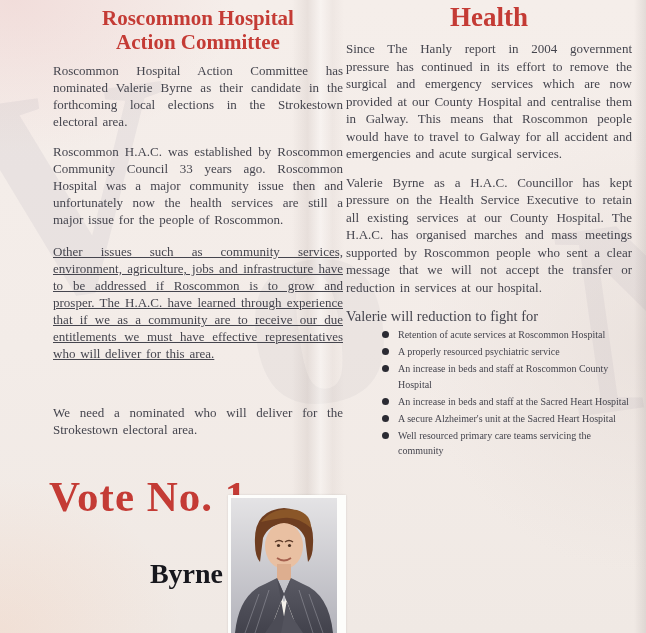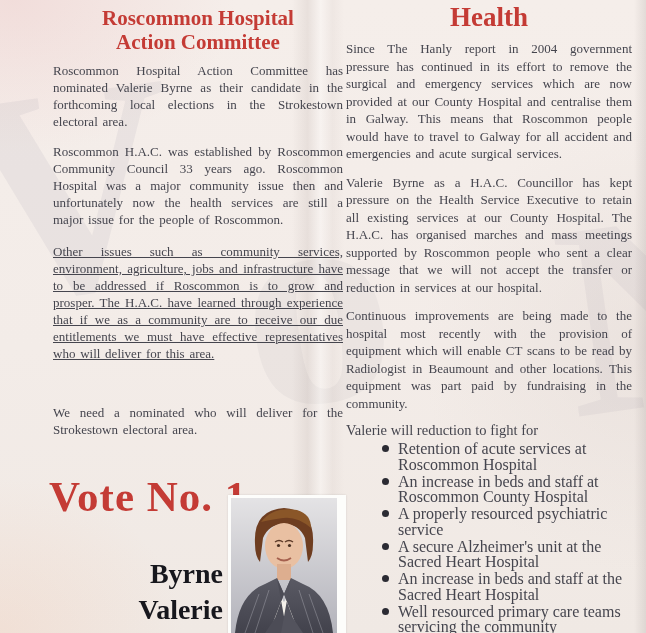--- a/index.html
+++ b/index.html
@@ -102,21 +102,21 @@
   .list-intro{
     margin:0 0 2px;
     font-size:14.5px;line-height:18px;text-align:left;
   }
   .bullet-list{
     margin:0;padding:0 0 0 36px;list-style:none;
   }
   .bullet-list li{
     display:flex;align-items:flex-start;
     margin:0 0 1.5px;
-    font-size:16px;line-height:15.5px;
+    font-size:10px;line-height:15.5px;
   }
   .dot{
     flex:0 0 auto;width:7px;height:7px;border-radius:50%;
     background:#2b2b33;margin:4px 9px 0 0;
   }
 </style>
 </head>
 <body>
 
 <div class="page">
@@ -136,21 +136,20 @@
 
     <p class="body-par par-1">Roscommon Hospital Action Committee has nominated Valerie Byrne as their candidate in the forthcoming local elections in the Strokestown electoral area.</p>
     <p class="body-par par-2">Roscommon H.A.C. was established by Roscommon Community Council 33 years ago. Roscommon Hospital was a major community issue then and unfortunately now the health services are still a major issue for the people of Roscommon.</p>
     <p class="body-par par-3">Other issues such as community services, environment, agriculture, jobs and infrastructure have to be addressed if Roscommon is to grow and prosper. The H.A.C. have learned through experience that if we as a community are to receive our due entitlements we must have effective representatives who will deliver for this area.</p>
     <p class="body-par par-4">We need a nominated who will deliver for the Strokestown electoral area.</p>
 
     <div class="vote-label">Vote No. 1</div>
 
     <div class="candidate-names">
       <span>Byrne</span><br>
-      <span>Valerie</span>
     </div>
 
     <div class="photo-frame">
       <svg width="106" height="135" viewBox="0 0 106 135" xmlns="http://www.w3.org/2000/svg">
         <defs>
           <linearGradient id="bgGrad" x1="0" y1="0" x2="0" y2="1">
             <stop offset="0" stop-color="#e4e3e5"></stop>
             <stop offset="1" stop-color="#b3b3bb"></stop>
           </linearGradient>
           <linearGradient id="jacketGrad" x1="0" y1="0" x2="0" y2="1">
@@ -187,44 +186,43 @@
         </g>
       </svg>
     </div>
   </div>
 
   <div class="right-panel">
     <h2 class="right-title">Health</h2>
 
     <p class="body-par par-1">Since The Hanly report in 2004 government pressure has continued in its effort to remove the surgical and emergency services which are now provided at our County Hospital and centralise them in Galway. This means that Roscommon people would have to travel to Galway for all accident and emergencies and acute surgical services.</p>
     <p class="body-par par-2">Valerie Byrne as a H.A.C. Councillor has kept pressure on the Health Service Executive to retain all existing services at our County Hospital. The H.A.C. has organised marches and mass meetings supported by Roscommon people who sent a clear message that we will not accept the transfer or reduction in services at our hospital.</p>
-    <p class="body-par par-3">Continuous improvements are being made to the hospital most recently with the provision of equipment which will enable CT scans to be read by Radiologist in Beaumount and other locations. This equipment was part paid by fundraising in the community.</p>
 
     <p class="list-intro">Valerie will reduction to fight for</p>
 
     <ul class="bullet-list">
       <li>
         <span class="dot"></span>
         <span>Retention of acute services at Roscommon Hospital</span>
       </li>
       <li>
         <span class="dot"></span>
+        <span>A properly resourced psychiatric service</span>
+      </li>
+      <li>
+        <span class="dot"></span>
         <span>An increase in beds and staff at Roscommon County Hospital</span>
       </li>
       <li>
         <span class="dot"></span>
-        <span>A properly resourced psychiatric service</span>
+        <span>An increase in beds and staff at the Sacred Heart Hospital</span>
       </li>
       <li>
         <span class="dot"></span>
         <span>A secure Alzheimer's unit at the Sacred Heart Hospital</span>
-      </li>
-      <li>
-        <span class="dot"></span>
-        <span>An increase in beds and staff at the Sacred Heart Hospital</span>
       </li>
       <li>
         <span class="dot"></span>
         <span>Well resourced primary care teams servicing the community</span>
       </li>
     </ul>
   </div>
 
 </div>
 

